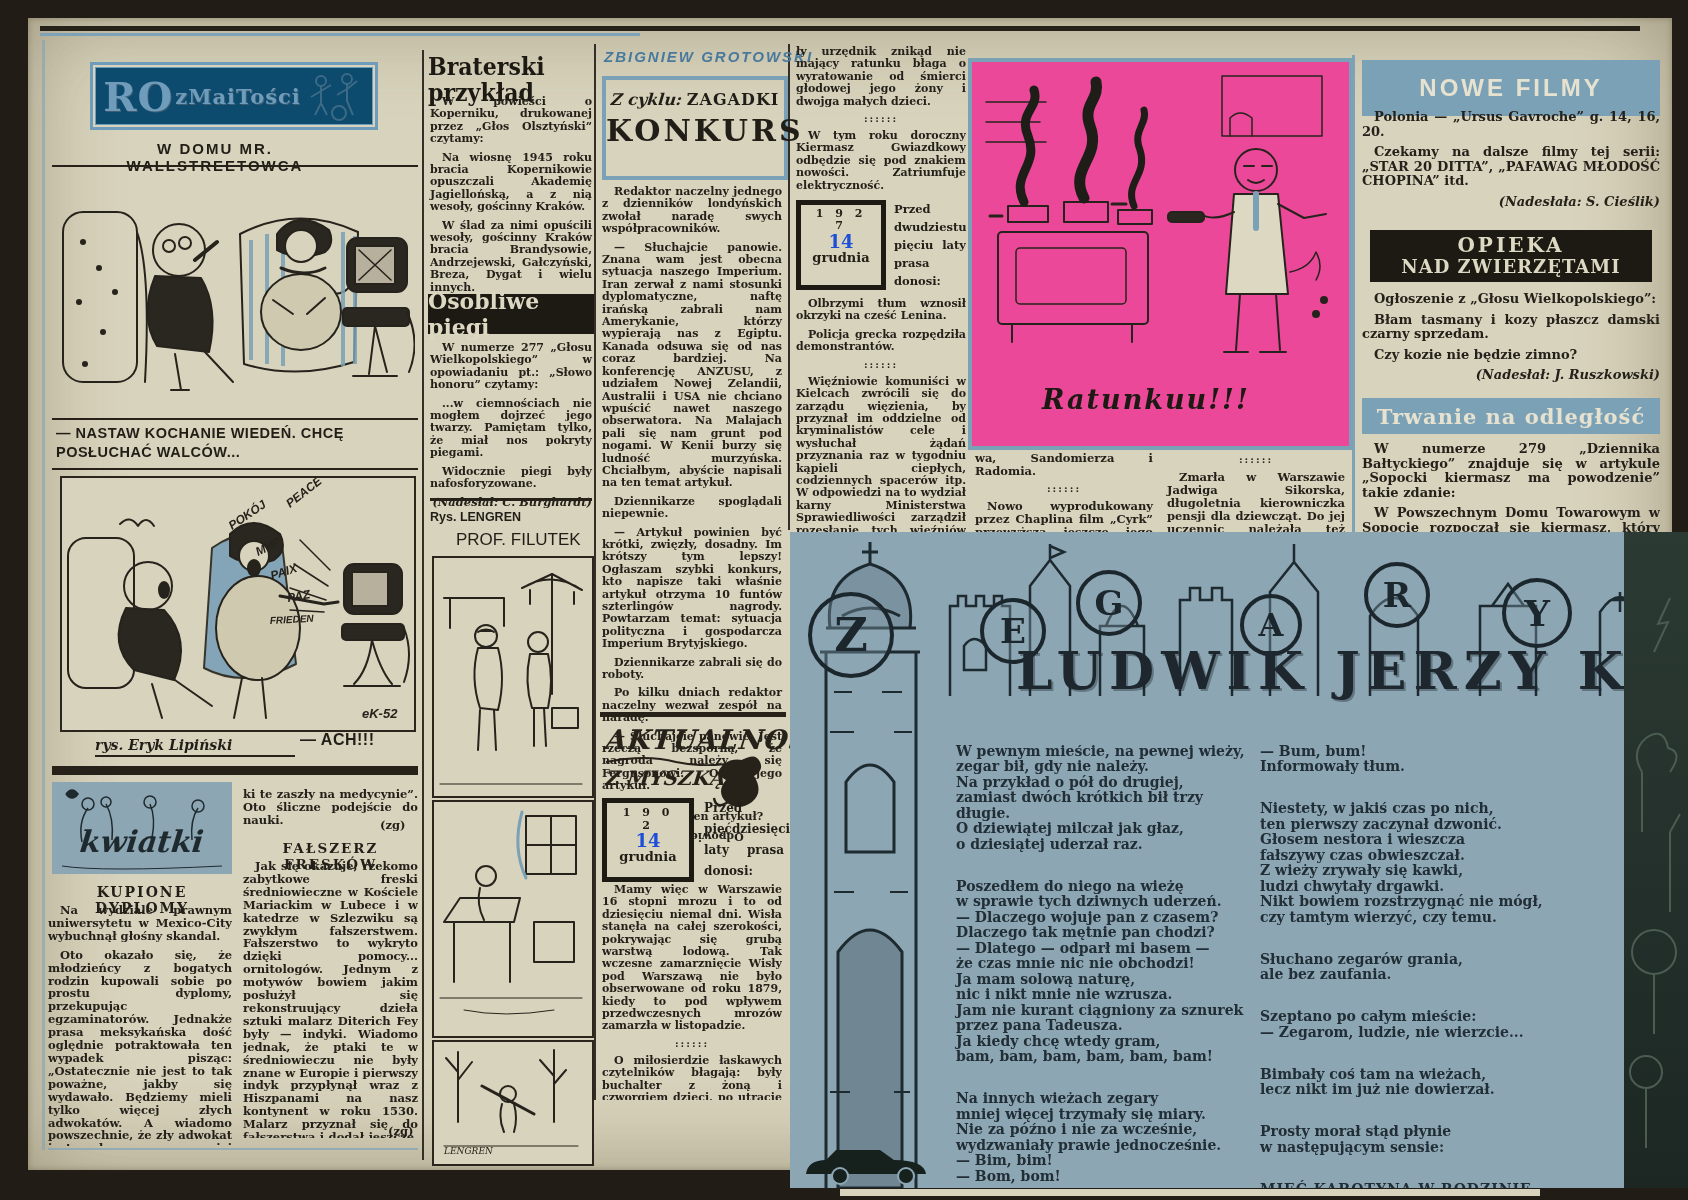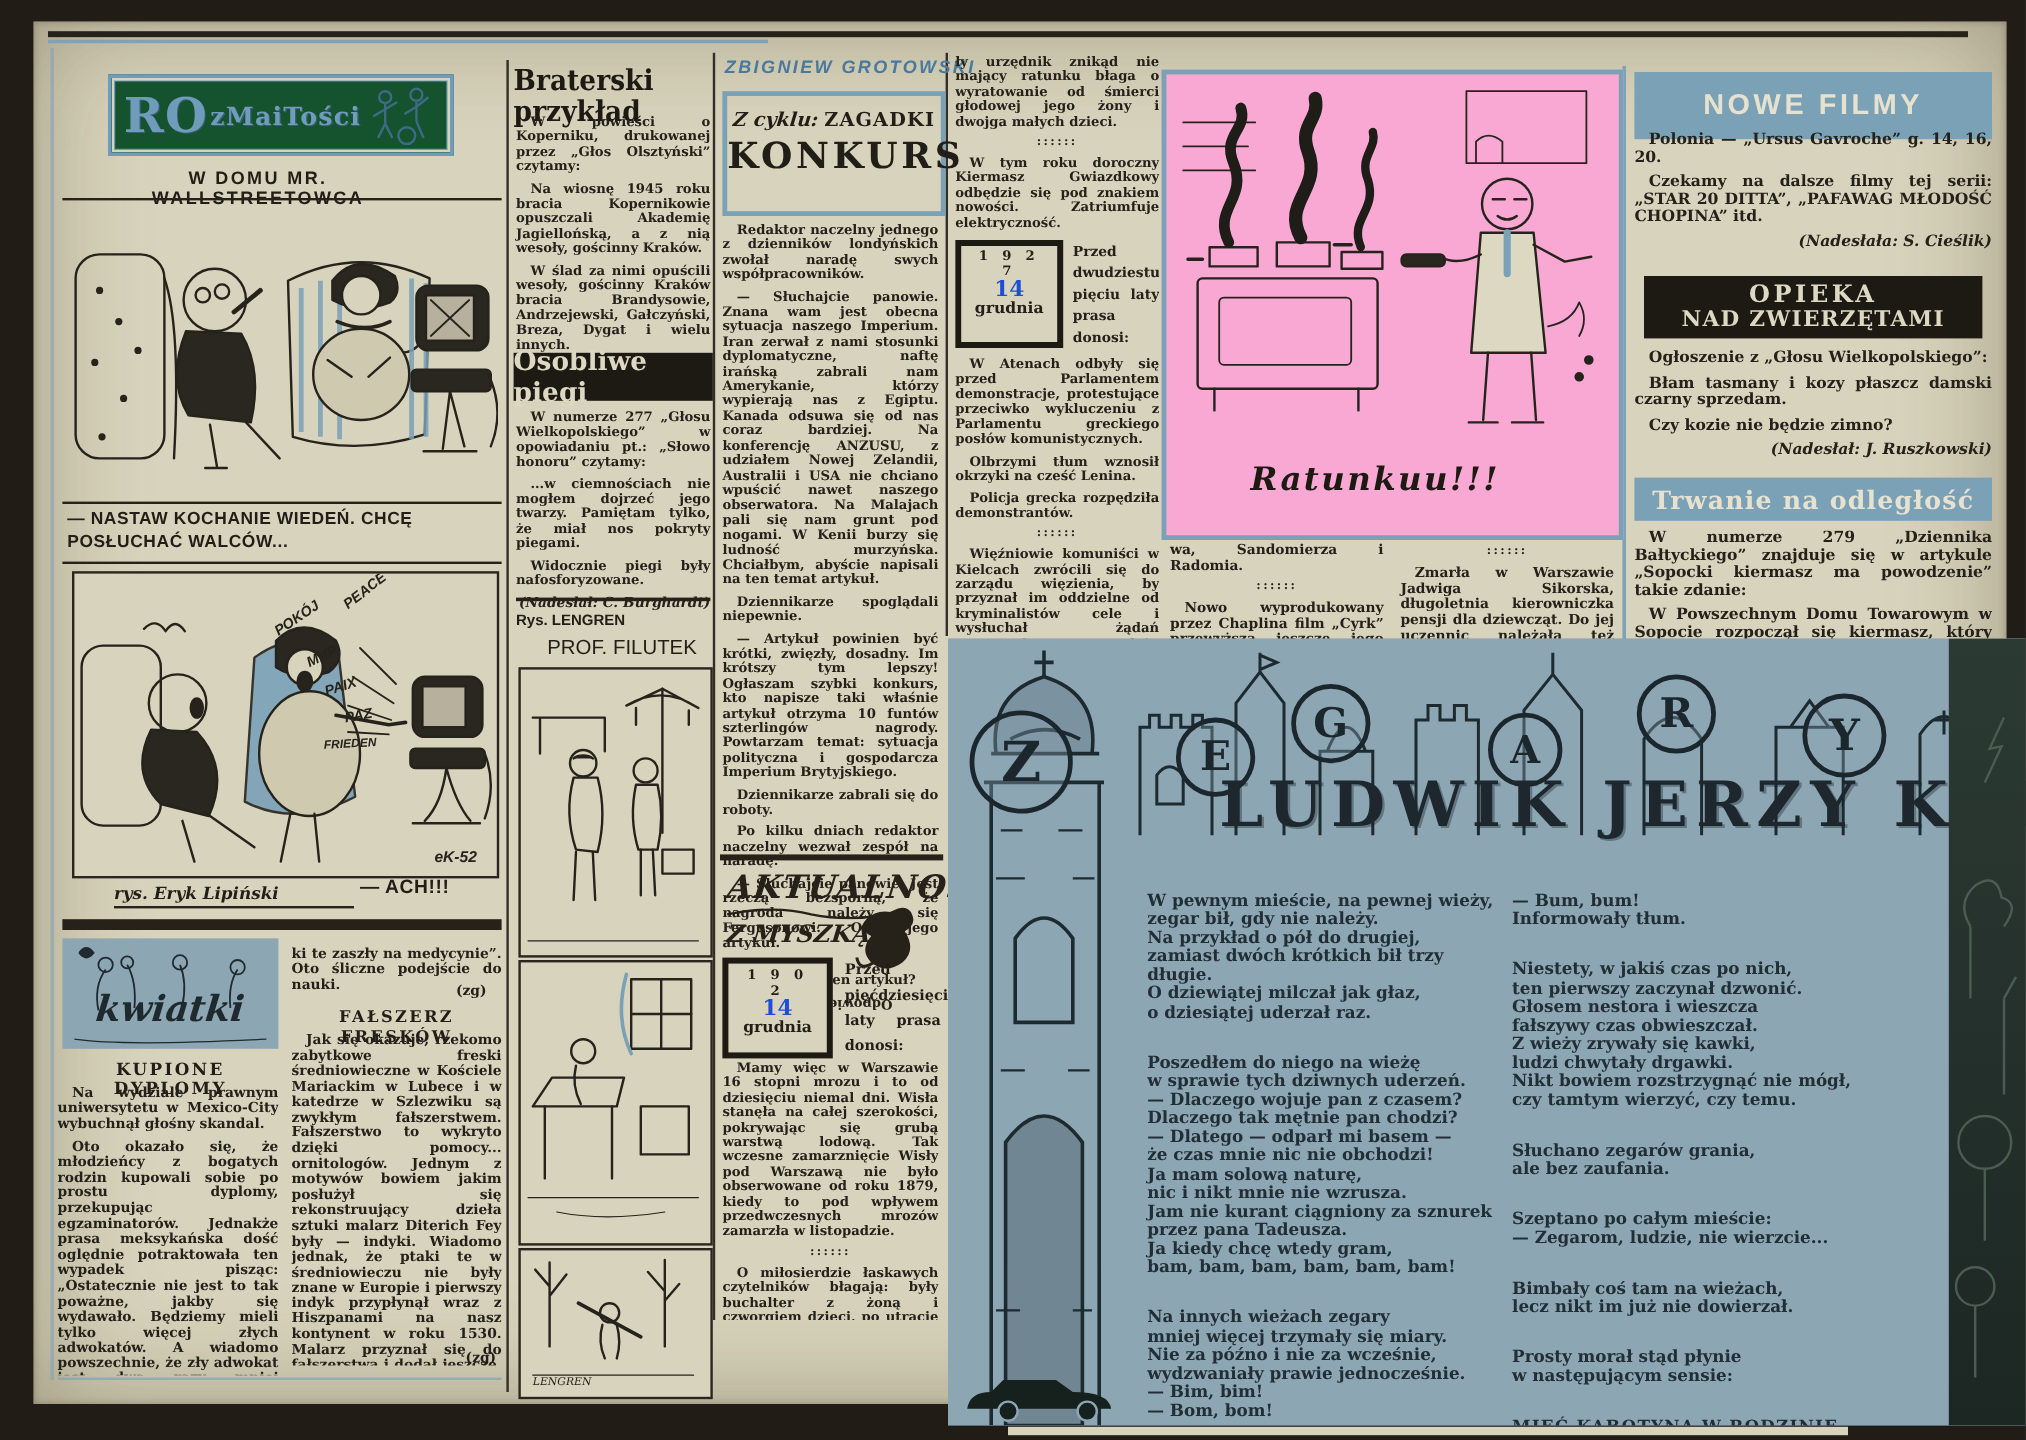--- a/index.html
+++ b/index.html
@@ -16,21 +16,21 @@
   .bt p{margin:0 0 6px 0;text-indent:12px;}
   .f11{font-size:11px;line-height:12.4px;}
   .f115{font-size:11.5px;line-height:12.9px;}
   .f13{font-size:13px;line-height:14.6px;}
   .sep{font-weight:bold;text-align:center;letter-spacing:2px;font-size:10px;line-height:10px;margin:3px 0 6px;}
   .credit{font-style:italic;font-weight:bold;text-align:right;font-size:11.5px;margin-top:2px;}
   .subhead{font-weight:bold;text-align:center;letter-spacing:2px;font-size:15px;
            font-family:"DejaVu Serif",serif;}
   
   .logo{border:3px solid #6f9cba;box-shadow:inset 0 0 0 2px #d8d3bc, inset 0 0 0 3px #6f9cba;
-        display:flex;align-items:center;justify-content:center;gap:2px;background:#14532d;}
+        display:flex;align-items:center;justify-content:center;gap:2px;background:#0c4a6e;}
   .logo-big{font-size:40px;font-weight:bold;color:#6f9cba;text-shadow:1px 1px 0 #3e5d72;letter-spacing:1px;}
   .logo-rest{font-size:21px;font-weight:bold;color:#6f9cba;text-shadow:1px 1px 0 #3e5d72;letter-spacing:1px;}
   .capt{font-weight:bold;font-size:14.5px;line-height:19px;letter-spacing:.5px;font-family:"Liberation Sans",sans-serif;}
   .banner-black{background:#1d1a14;color:#ddd8c2;font-weight:bold;display:flex;align-items:center;justify-content:center;}
   .banner-blue{background:#7ba1b7;color:#e6e2cf;font-weight:bold;display:flex;align-items:center;justify-content:center;}
   .headline{font-weight:bold;color:#1d1a14;}
   .datebox{border:5px solid #1d1a14;text-align:center;background:#d8d3bc;padding:3px 6px;}
   .datebox .yr{font-size:11px;font-weight:bold;letter-spacing:4px;}
   .datebox .dy{font-size:18px;font-weight:bold;color:#1d4ed8;line-height:18px;}
   .datebox .mo{font-size:13px;font-weight:bold;line-height:14px;}
@@ -314,28 +314,27 @@
     <div class="sep">::::::</div>
     <p>W tym roku doroczny Kiermasz Gwiazdkowy odbędzie się pod znakiem nowości. Zatriumfuje elektryczność.</p>
     <div style="display:flex;gap:8px;margin:8px 0;">
       <div class="datebox" style="width:78px;">
         <div class="yr">1 9 2 7</div>
         <div class="dy">14</div>
         <div class="mo">grudnia</div>
       </div>
       <div class="lead" style="width:72px;font-size:11.5px;line-height:18px;">Przed dwudziestu pięciu laty prasa donosi:</div>
     </div>
-    <p>W Atenach odbyły się przed Parlamentem demonstracje, protestujące przeciwko wykluczeniu z Parlamentu greckiego posłów komunistycznych.</p>
     <p>Olbrzymi tłum wznosił okrzyki na cześć Lenina.</p>
     <p>Policja grecka rozpędziła demonstrantów.</p>
     <div class="sep">::::::</div>
     <p>Więźniowie komuniści w Kielcach zwrócili się do zarządu więzienia, by przyznał im oddzielne od kryminalistów cele i wysłuchał żądań przyznania raz w tygodniu kąpieli ciepłych, codziennych spacerów itp. W odpowiedzi na to wydział karny Ministerstwa Sprawiedliwości zarządził rozesłanie tych więźniów do więzień o obostrzonym regulaminie tj. do Piotrko-</p>
   </div>
 
-  <div class="ab" style="left:968px;top:58px;width:377px;height:384px;border:4px solid #7ba1b7;background:#f9a8d4;">
+  <div class="ab" style="left:968px;top:58px;width:377px;height:384px;border:4px solid #7ba1b7;background:#ec4899;">
     <svg width="369" height="318" viewBox="0 0 369 318">
       <g class="ink">
         <path d="M14 40 h60 M14 60 h54 M14 80 h60" stroke-width="1.5"></path>
         <rect x="26" y="170" width="150" height="92" rx="4"></rect>
         <path d="M40 262 v18 m120 -18 v18"></path>
         <rect x="44" y="186" width="110" height="56" rx="4" stroke-width="1.5"></rect>
         <path d="M36 160 h40 v-16 h-40z M92 160 h44 v-20 h-44z M146 162 h34 v-14 h-34z"></path>
         <path d="M30 154 h-12 m122 -12 h14" stroke-width="3"></path>
         <path d="M52 140 c-14 -28 16 -36 4 -66 c-10 -24 12 -28 6 -46" stroke-width="9" stroke="#1f1d18"></path>
         <path d="M112 136 c-16 -30 18 -40 6 -72 c-8 -22 10 -26 6 -44" stroke-width="11" stroke="#1f1d18"></path>

